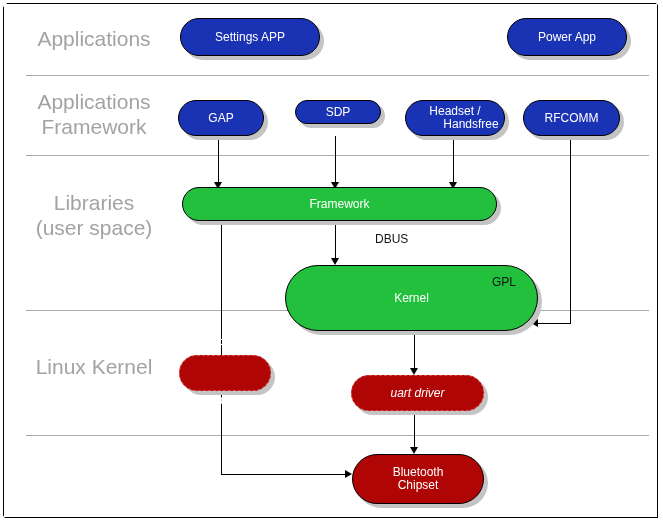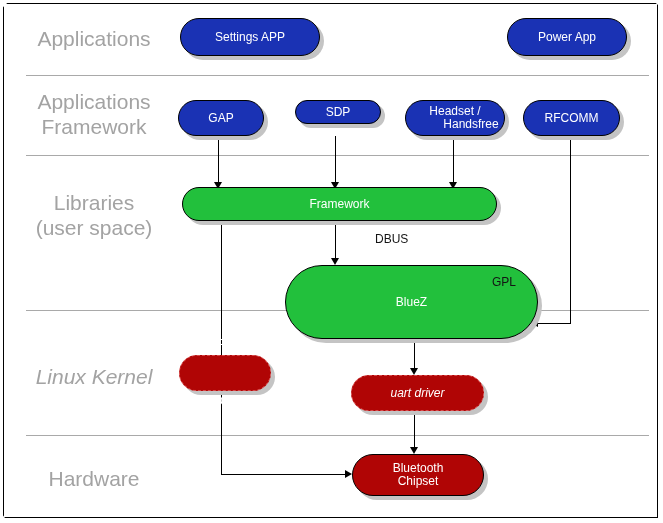--- a/index.html
+++ b/index.html
@@ -169,23 +169,22 @@
     <div class="divider" style="top:431px;"></div>
 
     <div class="layer-label" style="left:10px; top:22px;  width:160px;">Applications</div>
 
     <div class="layer-label" style="left:10px; top:85px;  width:160px;">Applications
 Framework</div>
 
     <div class="layer-label" style="left:10px; top:186px; width:160px;">Libraries
 (user space)</div>
 
-    <div class="layer-label" style="left:10px; top:360px; width:160px;font-style:italic;">Linux Kernel</div>
-
-    <div class="layer-label" style="left:10px; top:462px; width:160px;">Hardware</div>
+    <div class="layer-label" style="left:10px; top:350px; width:160px;">Linux Kernel</div>
+
 
     <div class="vline" style="left:214px; top:132px; height:48px;"></div>
     <div class="arrow-down" style="left:210px; top:178px;"></div>
 
     <div class="vline" style="left:331px; top:132px; height:48px;"></div>
     <div class="arrow-down" style="left:327px; top:178px;"></div>
 
     <div class="vline" style="left:449px; top:132px; height:48px;"></div>
     <div class="arrow-down" style="left:445px; top:178px;"></div>
 
@@ -243,41 +242,41 @@
       <div class="body"></div>
       <div class="label-main">RFCOMM</div>
     </div>
 
     <div class="node green pill" style="left:178px; top:183px; width:315px; height:34px;">
       <div class="shadow"></div>
       <div class="body"></div>
       <div class="label-main">Framework</div>
     </div>
 
-    <div class="node green pill" style="left:281px; top:261px; width:253px; height:74px;">
+    <div class="node green pill" style="left:281px; top:261px; width:253px; height:66px;">
       <div class="shadow"></div>
       <div class="body"></div>
       <div class="inner-note" style="right:22px; top:10px;">GPL</div>
-      <div class="label-main">BlueZ</div>
+      <div class="label-main">Kernel</div>
     </div>
 
     <div class="node red pill" style="left:175px; top:351px; width:92px; height:36px;gap:44px;">
       <div class="shadow"></div>
       <div class="body"></div>
       <div class="label-main">BT Power</div>
       <div class="label-sub sub-small">On / Off</div>
     </div>
 
     <div class="node red pill" style="left:347px; top:371px; width:133px; height:36px;font-style:italic;">
       <div class="shadow"></div>
       <div class="body"></div>
       <div class="label-main">uart driver</div>
     </div>
 
-    <div class="node red solid-border pill" style="left:348px; top:450px; width:132px; height:42px;">
+    <div class="node red solid-border pill" style="left:348px; top:450px; width:132px; height:50px;">
       <div class="shadow"></div>
       <div class="body"></div>
       <div class="label-main">Bluetooth</div>
       <div class="label-sub">Chipset</div>
     </div>
 
   </div>
 </div>
 
 </body></html>

